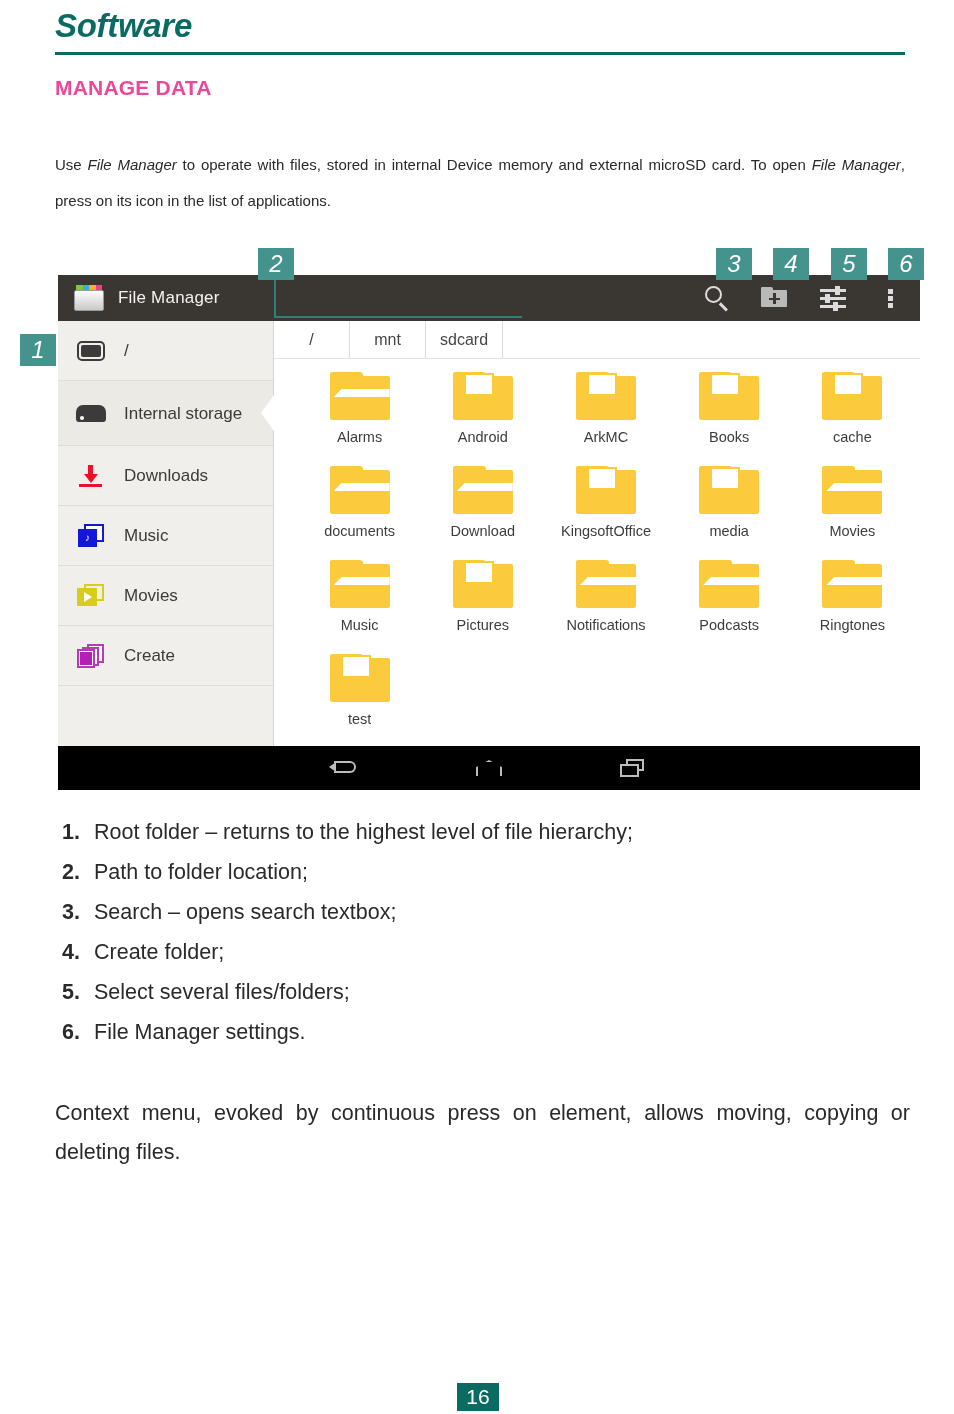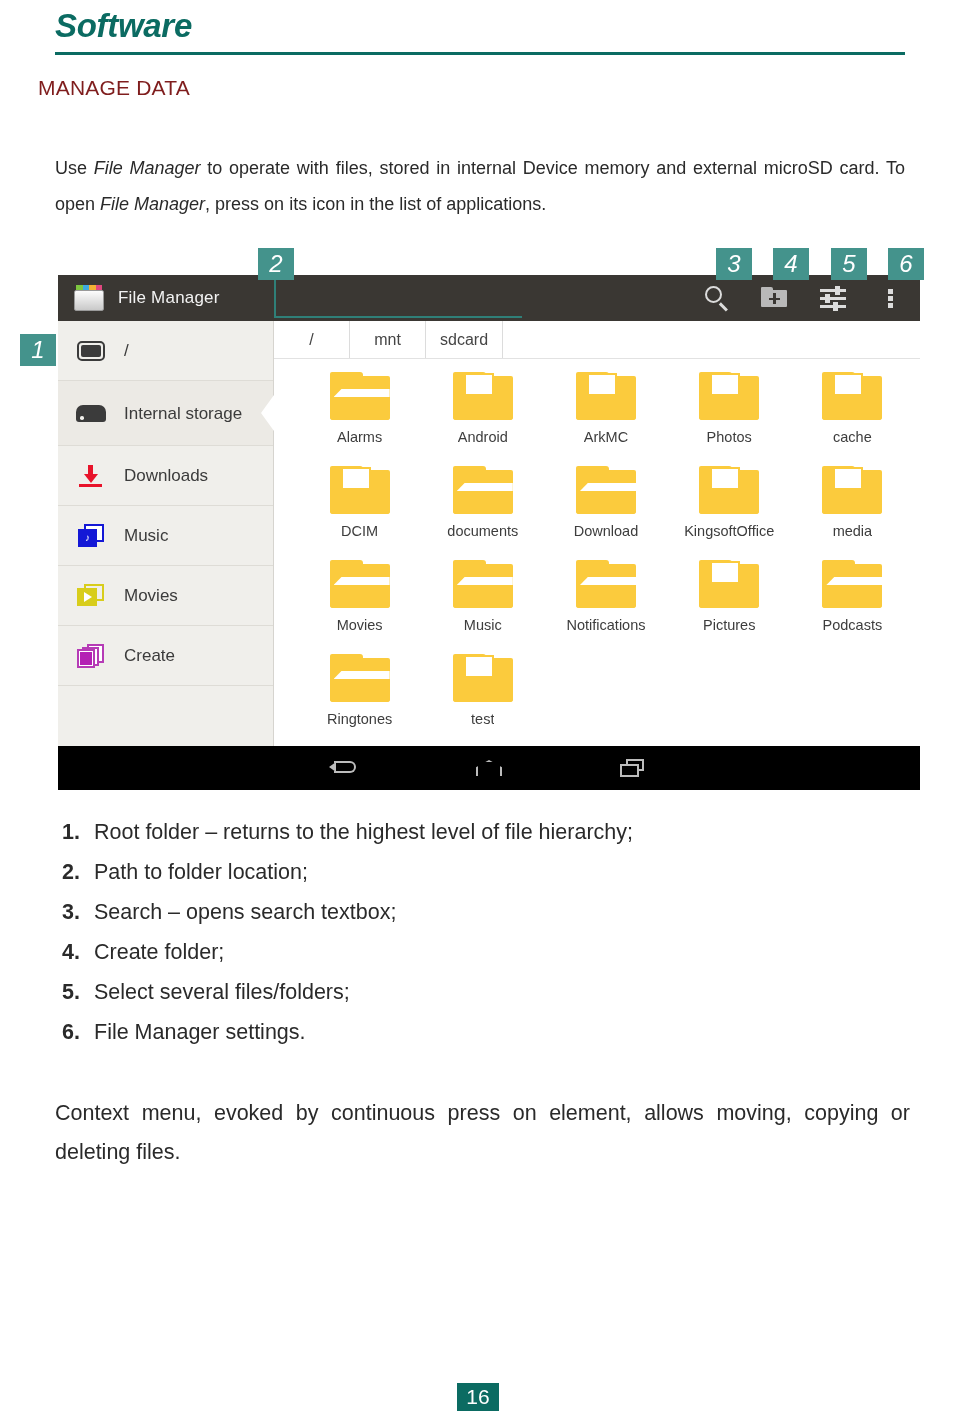--- a/index.html
+++ b/index.html
@@ -30,33 +30,33 @@
   .title-rule {
     position: absolute;
     left: 0; top: 46px;
     width: 850px; height: 3px;
     background: #0b6b62;
   }
 
   
   .section-heading {
     position: absolute;
-    left: 38px; top: 76px;
+    left: 55px; top: 76px;
     font-size: 21px;
-    font-weight: normal;
+    font-weight: bold;
     letter-spacing: 0.2px;
-    color: #7f1d1d;
+    color: #ec4899;
   }
 
   
   .intro-para {
     position: absolute;
     left: 55px; top: 132px;
     width: 850px;
-    font-size: 18px;
+    font-size: 15px;
     line-height: 36px;
     color: #2a2a2a;
     text-align: justify;
     text-justify: inter-word;
   }
   .intro-para em { font-style: italic; }
 
   
   .shot {
     position: absolute;
@@ -583,119 +583,109 @@
             <div class="cell-label">ArkMC</div>
           </div>
         <div class="cell">
             <div class="folder doc">
               <div class="back"></div>
               <div class="tab"></div>
               <div class="sheet"></div>
               <div class="clip"></div>
               <div class="front"></div>
             </div>
-            <div class="cell-label">Photos</div>
+            <div class="cell-label">Books</div>
           </div>
         <div class="cell">
             <div class="folder doc">
               <div class="back"></div>
               <div class="tab"></div>
               <div class="sheet"></div>
               <div class="clip"></div>
               <div class="front"></div>
             </div>
             <div class="cell-label">cache</div>
           </div>
 
         <div class="cell">
+            <div class="folder">
+              <div class="back"></div>
+              <div class="tab"></div>
+              <div class="front"></div>
+              <div class="lip"></div>
+            </div>
+            <div class="cell-label">documents</div>
+          </div>
+
+        <div class="cell">
+            <div class="folder">
+              <div class="back"></div>
+              <div class="tab"></div>
+              <div class="front"></div>
+              <div class="lip"></div>
+            </div>
+            <div class="cell-label">Download</div>
+          </div>
+        <div class="cell">
             <div class="folder doc">
               <div class="back"></div>
               <div class="tab"></div>
               <div class="sheet"></div>
               <div class="clip"></div>
               <div class="front"></div>
             </div>
-            <div class="cell-label">DCIM</div>
-          </div>
-        <div class="cell">
-            <div class="folder">
-              <div class="back"></div>
-              <div class="tab"></div>
-              <div class="front"></div>
-              <div class="lip"></div>
-            </div>
-            <div class="cell-label">documents</div>
-          </div>
-
-        <div class="cell">
-            <div class="folder">
-              <div class="back"></div>
-              <div class="tab"></div>
-              <div class="front"></div>
-              <div class="lip"></div>
-            </div>
-            <div class="cell-label">Download</div>
+            <div class="cell-label">KingsoftOffice</div>
           </div>
         <div class="cell">
             <div class="folder doc">
               <div class="back"></div>
               <div class="tab"></div>
               <div class="sheet"></div>
               <div class="clip"></div>
               <div class="front"></div>
             </div>
-            <div class="cell-label">KingsoftOffice</div>
-          </div>
+            <div class="cell-label">media</div>
+          </div>
+        <div class="cell">
+            <div class="folder">
+              <div class="back"></div>
+              <div class="tab"></div>
+              <div class="front"></div>
+              <div class="lip"></div>
+            </div>
+            <div class="cell-label">Movies</div>
+          </div>
+        <div class="cell">
+            <div class="folder">
+              <div class="back"></div>
+              <div class="tab"></div>
+              <div class="front"></div>
+              <div class="lip"></div>
+            </div>
+            <div class="cell-label">Music</div>
+          </div>
+
         <div class="cell">
             <div class="folder doc">
               <div class="back"></div>
               <div class="tab"></div>
               <div class="sheet"></div>
               <div class="clip"></div>
               <div class="front"></div>
             </div>
-            <div class="cell-label">media</div>
+            <div class="cell-label">Pictures</div>
           </div>
         <div class="cell">
             <div class="folder">
               <div class="back"></div>
               <div class="tab"></div>
               <div class="front"></div>
               <div class="lip"></div>
             </div>
-            <div class="cell-label">Movies</div>
-          </div>
-        <div class="cell">
-            <div class="folder">
-              <div class="back"></div>
-              <div class="tab"></div>
-              <div class="front"></div>
-              <div class="lip"></div>
-            </div>
-            <div class="cell-label">Music</div>
-          </div>
-
-        <div class="cell">
-            <div class="folder">
-              <div class="back"></div>
-              <div class="tab"></div>
-              <div class="front"></div>
-              <div class="lip"></div>
-            </div>
             <div class="cell-label">Notifications</div>
-          </div>
-        <div class="cell">
-            <div class="folder doc">
-              <div class="back"></div>
-              <div class="tab"></div>
-              <div class="sheet"></div>
-              <div class="clip"></div>
-              <div class="front"></div>
-            </div>
-            <div class="cell-label">Pictures</div>
           </div>
         <div class="cell">
             <div class="folder">
               <div class="back"></div>
               <div class="tab"></div>
               <div class="front"></div>
               <div class="lip"></div>
             </div>
             <div class="cell-label">Podcasts</div>
           </div>

